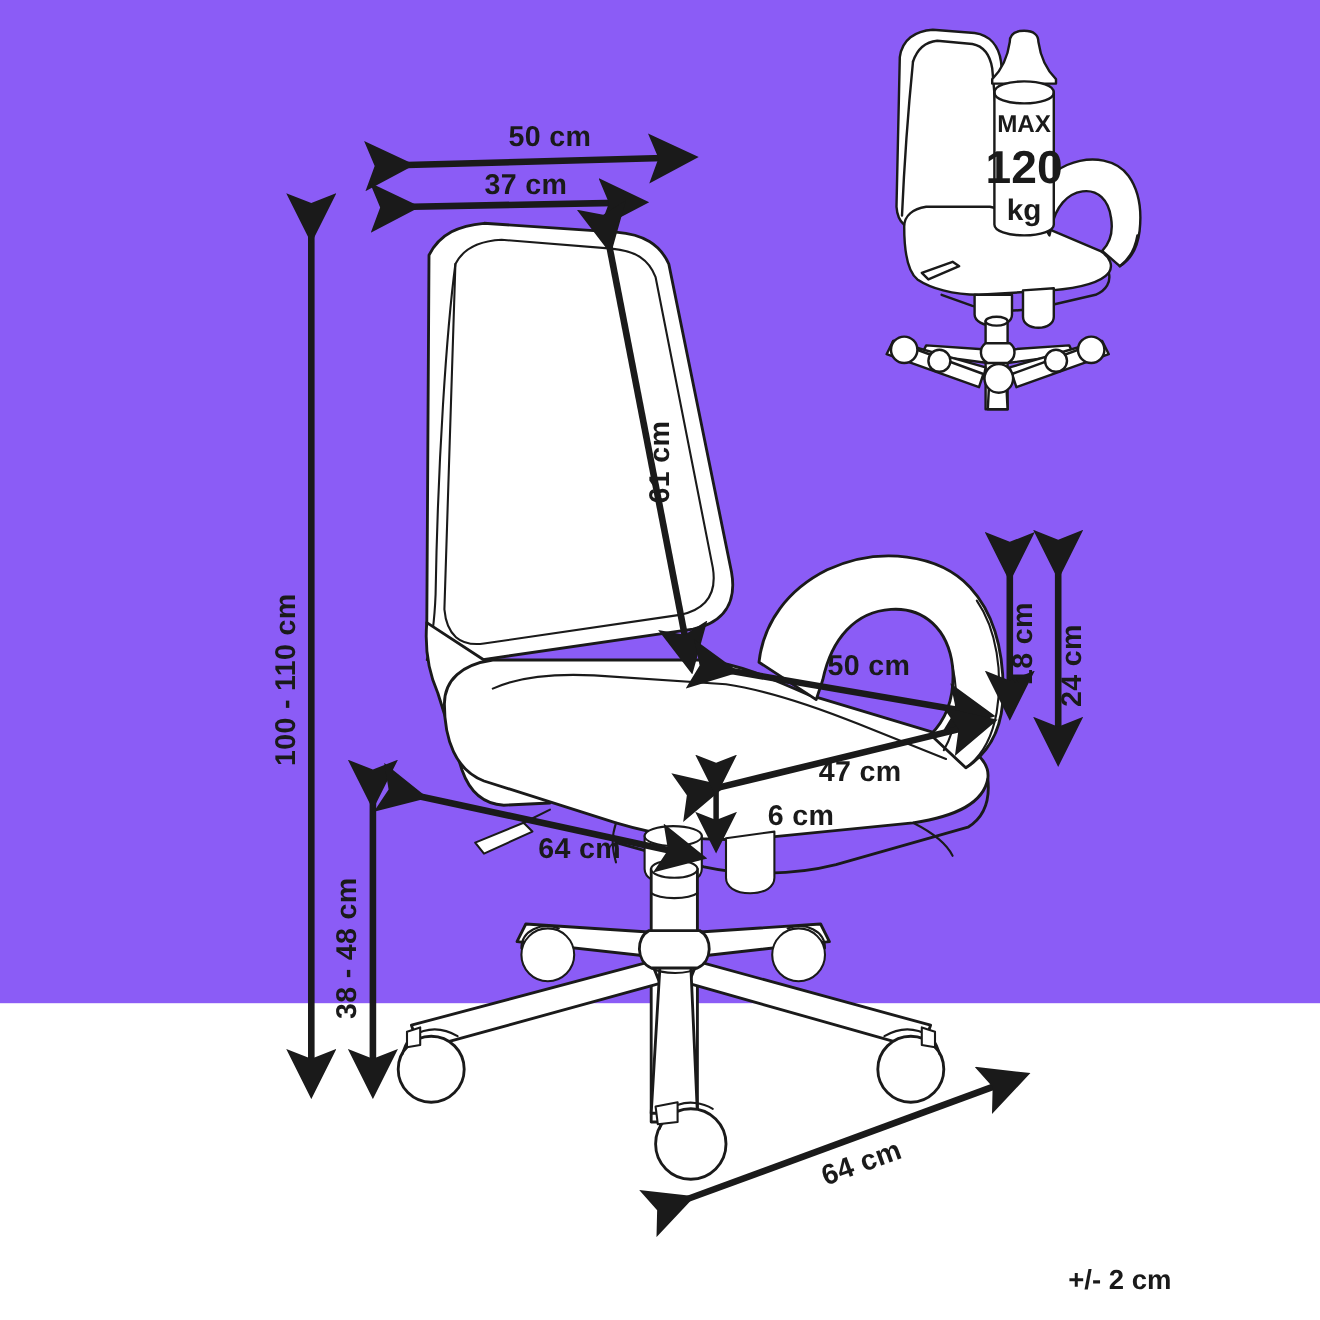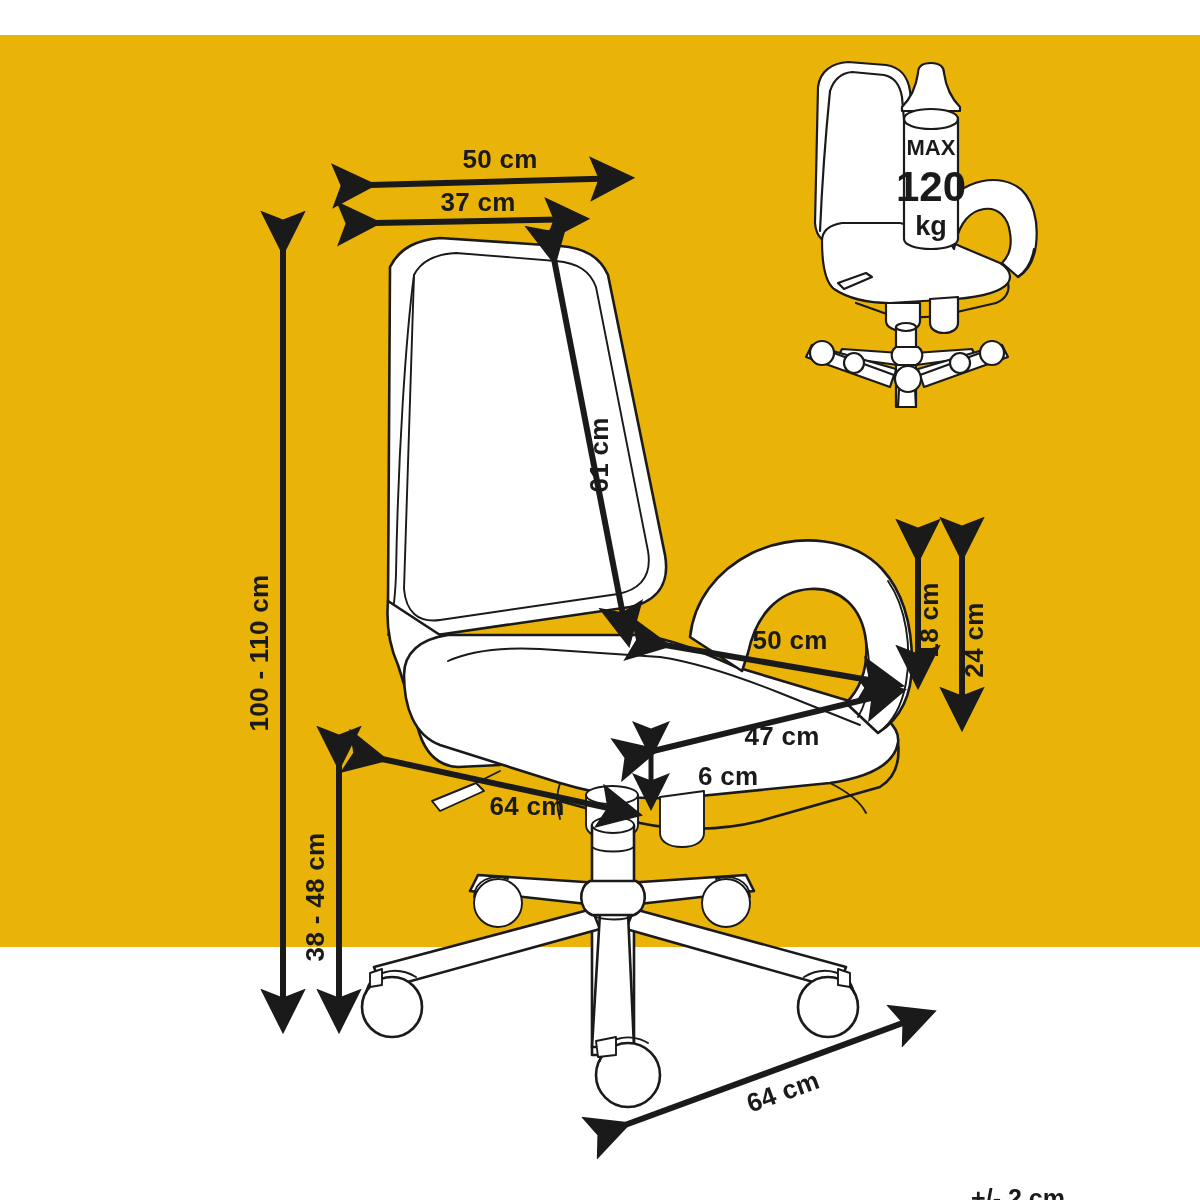--- a/index.html
+++ b/index.html
@@ -10,22 +10,21 @@
   body {
     width: 1200px;
     height: 1200px;
     font-family: "Liberation Sans", sans-serif;
     overflow: hidden;
   }
   #sheet {
     position: relative;
     width: 1200px;
     height: 912px;
-    background: #eab308;
-    margin-top: 35px;
+    background: #8b5cf6;
   }
   svg { display: block; }
   .outline {
     fill: none;
     stroke: #1a1a1a;
     stroke-width: 2.6;
     stroke-linejoin: round;
     stroke-linecap: round;
   }
   .outline-thin {

